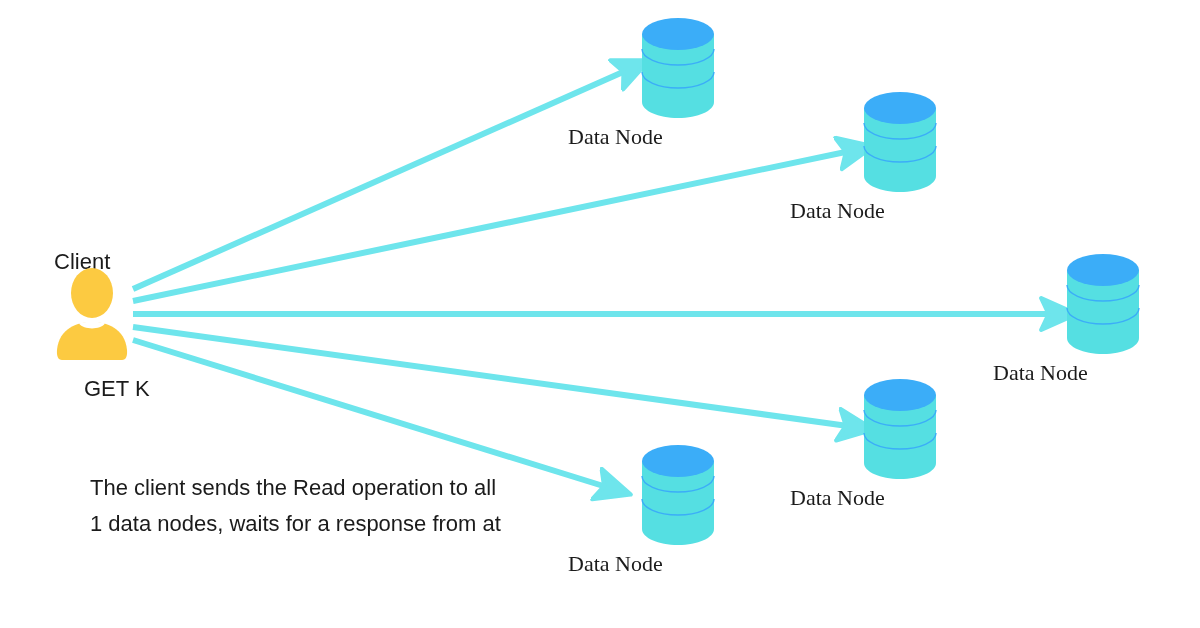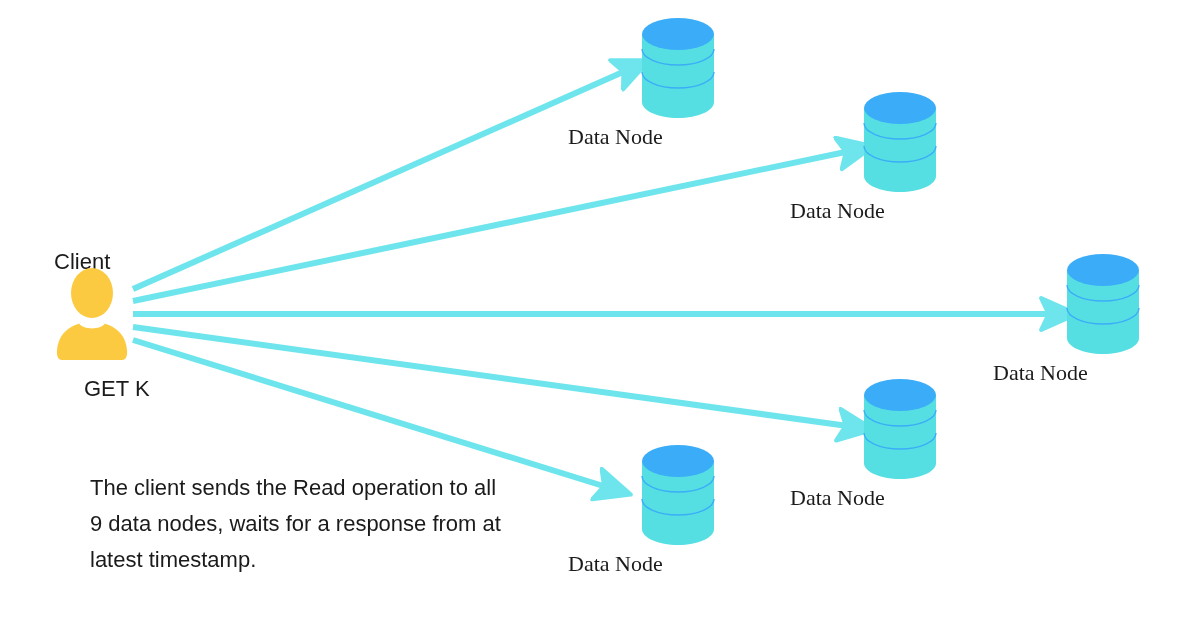--- a/index.html
+++ b/index.html
@@ -173,17 +173,16 @@
           <path d="M6,31 C6,39.8 22.1,47 42,47 C61.9,47 78,39.8 78,31" fill="none" stroke="#3BADF8" stroke-width="1.4"></path>
           <path d="M6,54 C6,62.8 22.1,70 42,70 C61.9,70 78,62.8 78,54" fill="none" stroke="#3BADF8" stroke-width="1.4"></path>
           <ellipse cx="42" cy="16" rx="36" ry="16" fill="#3BADF8"></ellipse>
         </svg>
         <div class="node-label">Data Node</div>
       </div>
     </div>
 
   <div id="caption">
     <div>The client sends the Read operation to all</div>
-    <div>9 data nodes, waits for a response from at</div>
-    <div>latest timestamp.</div>
+    <div>1 data nodes, waits for a response from at</div>
   </div>
 
 </div>
 
 </body></html>

